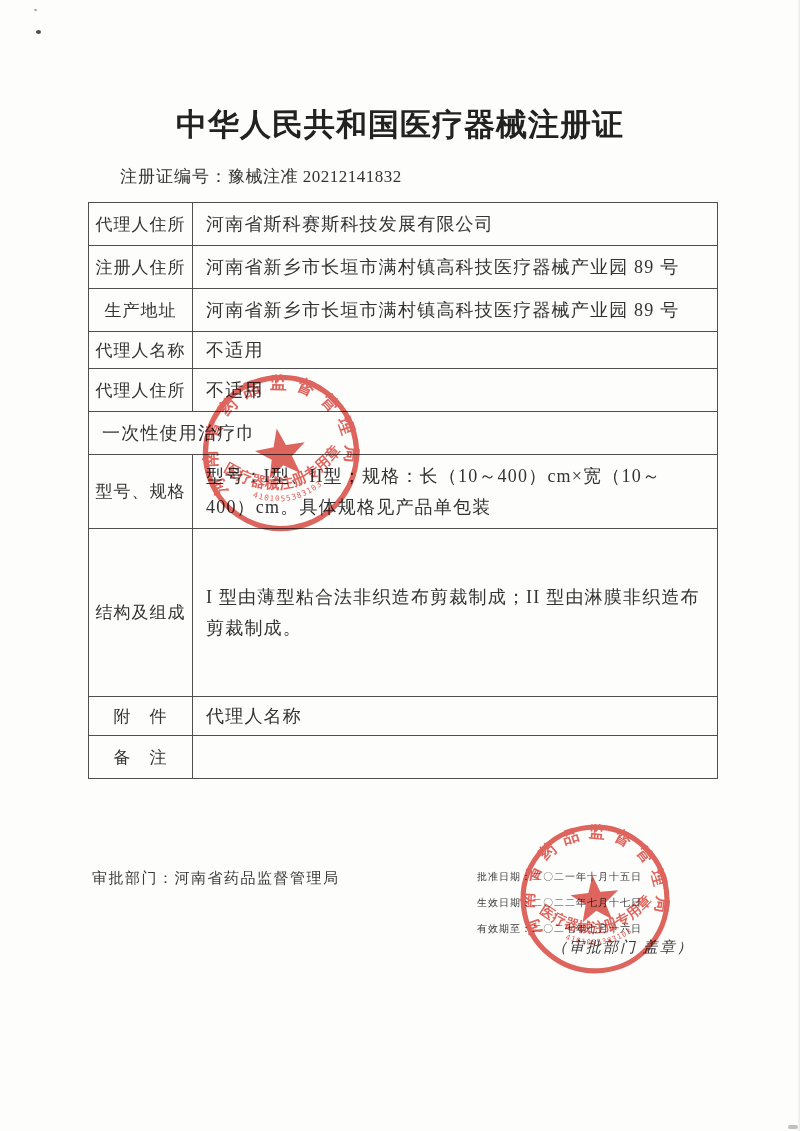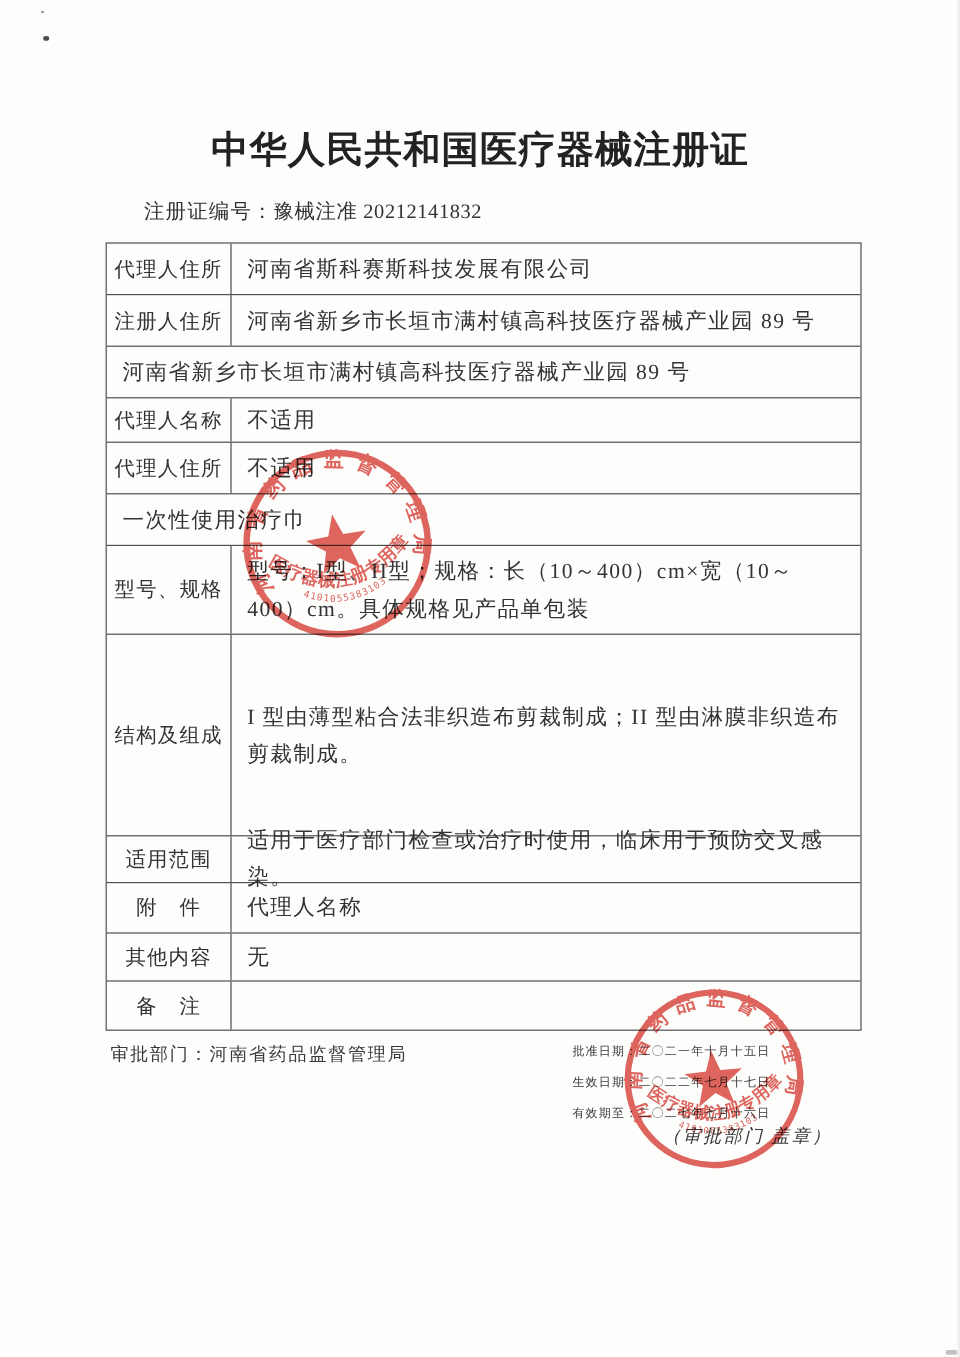--- a/index.html
+++ b/index.html
@@ -98,20 +98,21 @@
 <div class="reg-table">
   <div class="t-row">
     <div class="t-label">代理人住所</div>
     <div class="t-value">河南省斯科赛斯科技发展有限公司</div>
   </div>
   <div class="t-row">
     <div class="t-label">注册人住所</div>
     <div class="t-value">河南省新乡市长垣市满村镇高科技医疗器械产业园 89 号</div>
   </div>
   <div class="t-row">
+    <div class="t-label">生产地址</div>
     <div class="t-value">河南省新乡市长垣市满村镇高科技医疗器械产业园 89 号</div>
   </div>
   <div class="t-row">
     <div class="t-label">代理人名称</div>
     <div class="t-value">不适用</div>
   </div>
   <div class="t-row">
     <div class="t-label">代理人住所</div>
     <div class="t-value">不适用</div>
   </div>
@@ -120,30 +121,22 @@
   </div>
   <div class="t-row">
     <div class="t-label">型号、规格</div>
     <div class="t-value">型号：I型、II型；规格：长（10～400）cm×宽（10～400）cm。具体规格见产品单包装</div>
   </div>
   <div class="t-row">
     <div class="t-label">结构及组成</div>
     <div class="t-value">I 型由薄型粘合法非织造布剪裁制成；II 型由淋膜非织造布剪裁制成。</div>
   </div>
   <div class="t-row">
-    <div class="t-label">适用范围</div>
-    <div class="t-value">适用于医疗部门检查或治疗时使用，临床用于预防交叉感染。</div>
-  </div>
-  <div class="t-row">
     <div class="t-label">附　件</div>
     <div class="t-value">代理人名称</div>
-  </div>
-  <div class="t-row">
-    <div class="t-label">其他内容</div>
-    <div class="t-value">无</div>
   </div>
   <div class="t-row">
     <div class="t-label">备　注</div>
   </div>
 </div>
 
 <div class="footer-left">
   <span>审批部门：</span><span>河南省药品监督管理局</span>
 </div>
 

